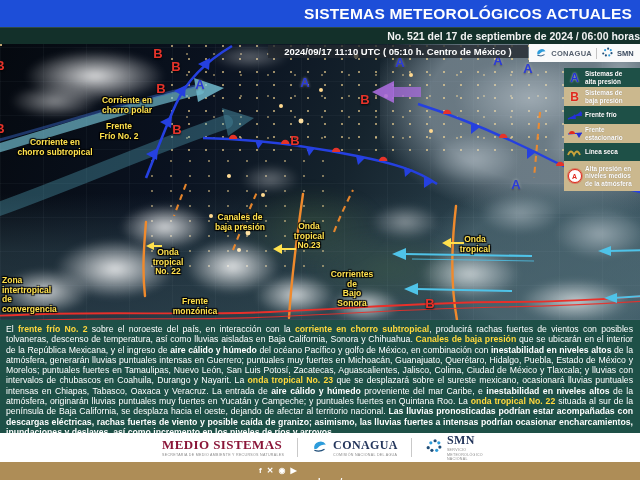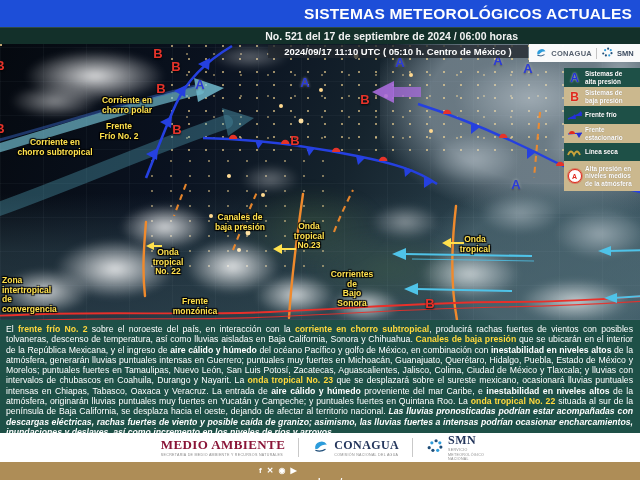--- a/index.html
+++ b/index.html
@@ -1,20 +1,20 @@
 <!DOCTYPE html>
 <html><head>
 <meta charset="utf-8">
 <style>
   html,body{margin:0;padding:0;background:#222;}
   #page{position:relative;width:640px;height:480px;overflow:hidden;font-family:"Liberation Sans",sans-serif;background:#0a1018;}
   
   #topbar{position:absolute;left:0;top:0;width:640px;height:27px;background:#1d4ed8;display:flex;align-items:center;justify-content:flex-end;padding-right:8px;box-sizing:border-box;}
   #topbar span{color:#fff;font-weight:bold;font-size:15.5px;letter-spacing:.2px;}
-  #subbar{position:absolute;left:0;top:27px;width:640px;height:17px;background:#13302A;border-top:1px solid rgba(255,255,255,.12);box-sizing:border-box;display:flex;align-items:center;justify-content:flex-end;padding-right:122px;}
+  #subbar{position:absolute;left:0;top:27px;width:640px;height:17px;background:#13302A;border-top:1px solid rgba(255,255,255,.12);box-sizing:border-box;display:flex;align-items:center;justify-content:flex-end;}
   #subbar span{color:#f2f2f2;font-weight:bold;font-size:10.5px;}
   
   #map{position:absolute;left:0;top:44px;width:640px;height:276px;overflow:hidden;
     background:linear-gradient(115deg,#05090f 0%,#0a1220 30%,#15232d 52%,#243843 68%,#2f4551 82%,#375360 100%);}
   .layer{position:absolute;}
   .day1{left:380px;top:0;width:260px;height:170px;background:radial-gradient(ellipse at 70% 35%, rgba(118,133,143,.85) 0 52%, rgba(118,133,143,0) 76%);}
   .day2{left:0;top:150px;width:640px;height:126px;background:linear-gradient(to bottom, rgba(45,70,80,0), rgba(60,88,98,.42) 45%, rgba(66,96,106,.5));}
   .day3{left:430px;top:140px;width:210px;height:136px;background:radial-gradient(ellipse at 60% 60%, rgba(85,112,122,.55) 0 55%, transparent 78%);}
   .land1{left:235px;top:140px;width:150px;height:85px;background:radial-gradient(closest-side, rgba(85,120,70,.30), transparent);filter:blur(4px);}
   .land2{left:295px;top:185px;width:185px;height:80px;background:radial-gradient(closest-side, rgba(75,110,62,.26), transparent);filter:blur(5px);}
@@ -53,21 +53,21 @@
   .ltext{color:#fff;font-size:6.4px;font-weight:bold;line-height:1.15;white-space:pre-line;text-shadow:0 0 1px rgba(0,0,0,.35);}
   .lA{color:#2430D8;font-size:12px;font-weight:bold;text-shadow:0 0 2px rgba(255,255,255,.8);}
   .lB{color:#E0291E;font-size:12px;font-weight:bold;text-shadow:0 0 2px rgba(255,255,255,.5);}
   .lmid{width:12px;height:12px;border-radius:50%;background:#fff;border:1.4px solid #E0291E;box-shadow:0 0 0 1px rgba(224,41,30,.4);
     display:flex;align-items:center;justify-content:center;color:#E0291E;font-size:7px;font-weight:bold;}
   
   #bulletin{position:absolute;left:0;top:320px;width:640px;height:113px;background:#1E5047;box-sizing:border-box;
     padding:4px 7px 2px 6px;color:#fff;font-size:8.7px;line-height:10.3px;text-align:justify;}
   #bulletin .yb{color:#FFD83D;font-weight:bold;}
   #bulletin .wb{font-weight:bold;}
-  #bulletin .bi{font-weight:bold;font-style:italic;}
+  #bulletin .bi{font-weight:bold;}
   
   #footer{position:absolute;left:0;top:433px;width:640px;height:29px;background:#fff;display:flex;align-items:center;justify-content:center;gap:13px;}
   .agency{display:flex;align-items:center;gap:5px;}
   .aname{font-family:"Liberation Serif",serif;font-weight:bold;letter-spacing:.4px;}
   .agency.semarnat .aname{color:#8A1538;font-size:13px;}
   .agency .aname.blue{color:#24365C;font-size:12px;}
   .asub{font-size:3.6px;color:#8a8a8a;letter-spacing:.3px;white-space:pre-line;line-height:1.25;}
   .fdiv{width:1px;height:19px;background:#c9c9c9;}
   .eagle{width:18px;height:18px;border-radius:50%;background:radial-gradient(circle at 50% 45%, #e8d2a8 0 26%, #c5a36b 30% 60%, #a9854e 62% 100%);box-shadow:inset 0 0 0 1px #8f6f3e;}
   #goldbar{position:absolute;left:0;top:462px;width:640px;height:18px;background:#AE8D57;display:flex;align-items:center;justify-content:center;gap:6px;}
@@ -318,21 +318,21 @@
         </div>
       </div>
   </div>
 
   <div id="bulletin"><span>El </span><span class="yb">frente frío No. 2</span><span> sobre el noroeste del país, en interacción con la </span><span class="yb">corriente en chorro subtropical</span><span>, producirá rachas fuertes de vientos con posibles tolvaneras, descenso de temperatura, así como lluvias aisladas en Baja California, Sonora y Chihuahua. </span><span class="yb">Canales de baja presión</span><span> que se ubicarán en el interior de la República Mexicana, y el ingreso de </span><span class="wb">aire cálido y húmedo</span><span> del océano Pacífico y golfo de México, en combinación con </span><span class="wb">inestabilidad en niveles altos</span><span> de la atmósfera, generarán lluvias puntuales intensas en Guerrero; puntuales muy fuertes en Michoacán, Guanajuato, Querétaro, Hidalgo, Puebla, Estado de México y Morelos; puntuales fuertes en Tamaulipas, Nuevo León, San Luis Potosí, Zacatecas, Aguascalientes, Jalisco, Colima, Ciudad de México y Tlaxcala; y lluvias con intervalos de chubascos en Coahuila, Durango y Nayarit. La </span><span class="yb">onda tropical No. 23</span><span> que se desplazará sobre el sureste mexicano, ocasionará lluvias puntuales intensas en Chiapas, Tabasco, Oaxaca y Veracruz. La entrada de </span><span class="wb">aire cálido y húmedo</span><span> proveniente del mar Caribe, e </span><span class="wb">inestabilidad en niveles altos</span><span> de la atmósfera, originarán lluvias puntuales muy fuertes en Yucatán y Campeche; y puntuales fuertes en Quintana Roo. La </span><span class="yb">onda tropical No. 22</span><span> situada al sur de la península de Baja California, se desplaza hacia el oeste, dejando de afectar al territorio nacional. </span><span class="bi">Las lluvias pronosticadas podrían estar acompañadas con descargas eléctricas, rachas fuertes de viento y posible caída de granizo; asimismo, las lluvias fuertes a intensas podrían ocasionar encharcamientos, inundaciones y deslaves, así como incremento en los niveles de ríos y arroyos.</span></div>
 
   <div id="footer">
       <span class="agency semarnat">
         <span><span class="eagle"></span></span>
         <span style="display: flex; flex-direction: column;">
-          <span class="aname">MEDIO AMBIENTE</span>
+          <span class="aname">MEDIO SISTEMAS</span>
           <span class="asub">SECRETARÍA DE MEDIO AMBIENTE Y RECURSOS NATURALES</span>
         </span>
       </span>
       <span class="fdiv"></span>
       <span class="agency conagua">
         <span><svg width="17" height="17" viewBox="0 0 16 16">
             <path d="M3 11 A6 6 0 0 1 14 7 Q9 7 6.5 10 Q5 12 3 11 Z" fill="#2D9CDB"></path>
             <path d="M3.2 12.5 q5 2 9.5 -1" stroke="#1F4E79" stroke-width="1.2" fill="none"></path>
           </svg></span>
         <span style="display: flex; flex-direction: column;">

